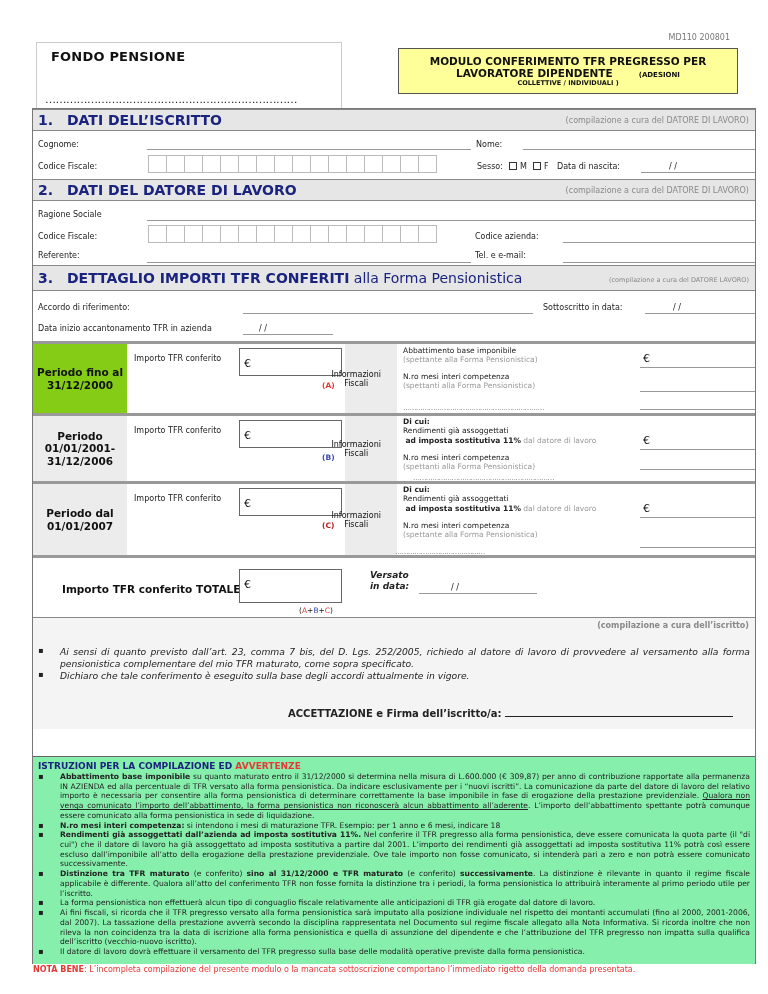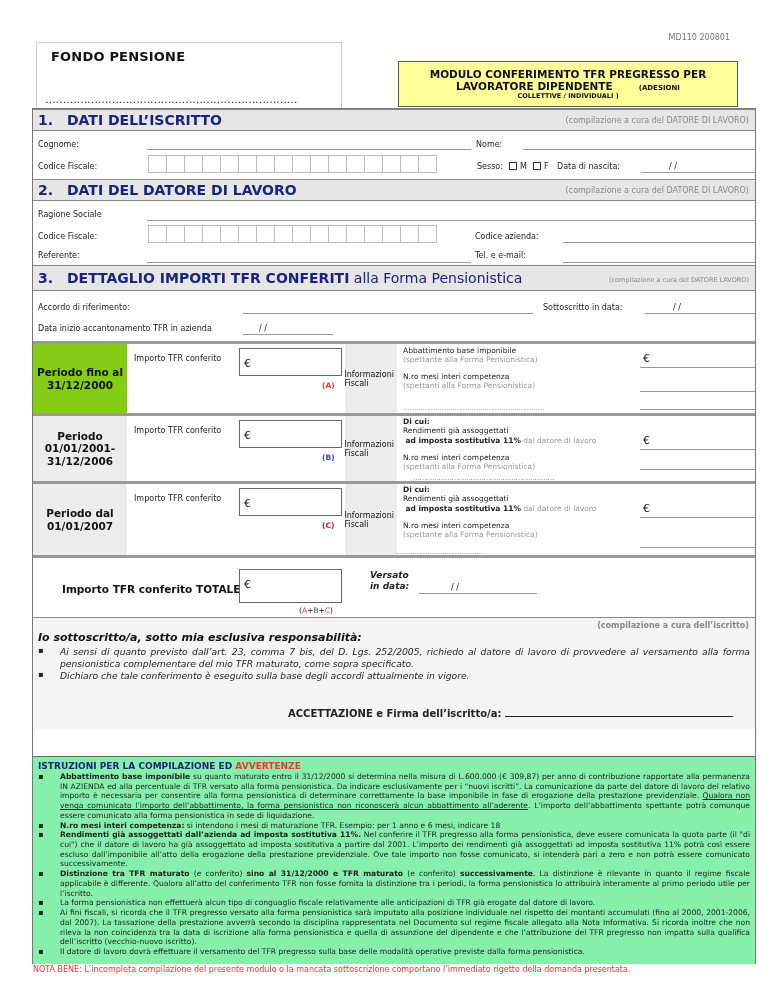--- a/index.html
+++ b/index.html
@@ -3,21 +3,21 @@
 <meta charset="utf-8">
 <style>
   * { box-sizing: border-box; margin: 0; padding: 0; }
   html, body { width: 768px; height: 994px; background: #ffffff; overflow: hidden; }
   body { font-family: "DejaVu Sans", sans-serif; color: #111; position: relative; font-size: 8px; }
   .abs { position: absolute; }
   .docid { right: 38px; top: 33px; font-size: 8px; color: #777; }
   .fondo-box { left: 36px; top: 42px; width: 306px; height: 77px; border: 1px solid #ccc; background: #fff; }
   .fondo-title { left: 14px; top: 6px; font-size: 13px; font-weight: bold; color: #111; letter-spacing: 0.2px; }
   .fondo-dots { left: 8px; top: 50px; font-size: 11px; color: #222; letter-spacing: -0.5px; }
-  .modulo-box { left: 398px; top: 61px; width: 340px; height: 46px; background: #ffff99; border: 1.5px solid #555; text-align: center; font-weight: bold; }
+  .modulo-box { left: 398px; top: 48px; width: 340px; height: 46px; background: #ffff99; border: 1.5px solid #555; text-align: center; font-weight: bold; }
   .modulo-l1 { font-size: 10.5px; margin-top: 6px; color: #111; }
   .modulo-l2 { font-size: 10.5px; color: #111; text-align: center; }
   .modulo-l2 .small { font-size: 7px; margin-left: 26px; }
   .modulo-l3 { font-size: 6.5px; color: #111; }
 
   .frame { left: 32px; top: 108px; width: 724px; height: 856px; border: 1px solid #777; }
   .sec-head { position: absolute; left: 0; width: 722px; height: 22px; background: #e6e6e6; border-top: 1.5px solid #888; border-bottom: 1px solid #888; }
   .sec-num { position: absolute; left: 5px; top: 2px; font-size: 14px; font-weight: bold; color: #1a237e; }
   .sec-title { position: absolute; left: 34px; top: 2px; font-size: 14px; font-weight: bold; color: #1a237e; }
   .sec-title .norm { font-weight: normal; }
@@ -30,41 +30,41 @@
   .cf-boxes span { display: block; width: 18px; height: 16px; border-right: 1px solid #bbb; }
   .chk { display: inline-block; width: 8px; height: 8px; border: 1px solid #333; vertical-align: -1px; margin-right: 3px; }
 
   
   .prow { position: absolute; left: 0; width: 722px; border-top: 3px solid #999; }
   .period { position: absolute; left: 0; top: 0; width: 94px; height: 100%; background: #ececec; text-align: center; font-weight: bold; font-size: 10.5px; display: flex; align-items: center; justify-content: center; line-height: 1.2; }
   .period.white { background: #84cc16; }
   .imp-lbl { position: absolute; left: 101px; top: 10px; font-size: 8px; color: #222; }
   .imp-box { position: absolute; left: 206px; top: 4px; width: 103px; height: 28px; border: 1.5px solid #666; background: #fff; font-size: 11px; padding: 8px 0 0 4px; }
   .imp-tag { position: absolute; left: 289px; top: 37px; font-size: 7.5px; font-weight: bold; }
-  .info-col { position: absolute; left: 312px; top: 0; width: 52px; height: 100%; background: #ececec; text-align: left; font-size: 8px; padding-right: 3px; display: flex; align-items: center; justify-content: flex-end; }
+  .info-col { position: absolute; left: 312px; top: 0; width: 52px; height: 100%; background: #ececec; text-align: center; font-size: 8px; padding-right: 16px; display: flex; align-items: center; justify-content: flex-end; }
   .fisc { position: absolute; left: 370px; font-size: 7.5px; color: #222; line-height: 1.25; }
   .fisc .g { color: #999; }
   .fisc b { font-weight: bold; }
   .euro-line { position: absolute; left: 607px; width: 115px; border-bottom: 1px solid #999; font-size: 11px; padding-left: 3px; height: 16px; }
   .dots { position: absolute; font-size: 7px; color: #666; letter-spacing: -0.6px; }
 
   .totale { position: absolute; left: 0; font-weight: bold; font-size: 10.5px; margin-left: 24px; }
   .sign-line { border-bottom: 1.5px solid #222; display: inline-block; }
   .resp-area { position: absolute; left: 0; width: 722px; background: #f4f4f4; border-top: 1px solid #888; }
   .resp-title { position: absolute; left: 5px; font-size: 11px; font-weight: bold; font-style: italic; }
   .bullets { position: absolute; left: 5px; width: 712px; font-size: 9.2px; font-style: italic; line-height: 1.32; color: #222; }
   .bullets li, .instr li { list-style: none; position: relative; padding-left: 22px; text-align: justify; }
   .bullets li::before, .instr li::before { content: "\25AA"; position: absolute; left: 0; font-style: normal; font-size: 8px; }
   .instr-wrap { position: absolute; left: 0; width: 722px; border-top: 1px solid #666; background: #86efac; }
   .instr-title { position: absolute; left: 5px; top: 4px; font-weight: bold; font-size: 9px; color: #1a237e; }
   .instr-title .red { color: #e53935; }
   .instr { position: absolute; left: 5px; top: 15px; width: 712px; font-size: 7.6px; line-height: 1.28; color: #222; }
   .instr u { text-decoration: underline; }
   .nota { left: 33px; top: 965px; font-size: 8px; color: #e53935; }
-  .nota b { font-weight: normal; }
+  .nota b { font-weight: bold; }
 </style>
 </head>
 <body>
 
 <div class="abs docid">MD110 200801</div>
 
 <div class="abs fondo-box">
   <div class="abs fondo-title">FONDO PENSIONE</div>
   <div class="abs fondo-dots">………………………………………………………………</div>
 </div>
@@ -233,21 +233,20 @@
     <div>in data:</div>
   </div>
   <div class="line" style="left:386px;top:484px;width:118px;"></div>
   <span class="lbl" style="left:418px;top:474px;">/      /</span>
 
   <div class="lbl" style="left:30px;top:517px;font-size:9.5px;font-weight:bold;"><span>Data Compilazione:</span> <span style="font-weight:normal;font-size:8.5px;">……. /……… /……….</span></div>
   <div class="lbl" style="left:266px;top:517px;font-size:9.5px;font-weight:bold;"><span>Timbro e Firma del datore di Lavoro:</span> <span class="sign-line" style="width:232px;"></span></div>
 
   <div class="resp-area" style="top:508px;height:112px;">
     <span class="sec-note" style="top:3px;font-size:8px;font-weight:bold;color:#888;">(compilazione a cura dell’iscritto)</span>
-    <div class="resp-title" style="top:13px;">Io sottoscritto/a, sotto mia esclusiva responsabilità:</div>
     <ul class="bullets" style="top:28px;">
       <li>Ai sensi di quanto previsto dall’art. 23, comma 7 bis, del D. Lgs. 252/2005, richiedo al datore di lavoro di provvedere al versamento alla forma pensionistica complementare del mio TFR maturato, come sopra specificato.</li>
       <li>Dichiaro che tale conferimento è eseguito sulla base degli accordi attualmente in vigore.</li>
     </ul>
     <div class="lbl" style="left:255px;top:90px;font-size:10px;font-weight:bold;"><span>ACCETTAZIONE e Firma dell’iscritto/a:</span> <span class="sign-line" style="width:228px;"></span></div>
   </div>
 
   <div class="instr-wrap" style="top:647px;height:208px;">
     <div class="instr-title"><span>ISTRUZIONI PER LA COMPILAZIONE ED </span><span class="red">AVVERTENZE</span></div>
     <ul class="instr">

